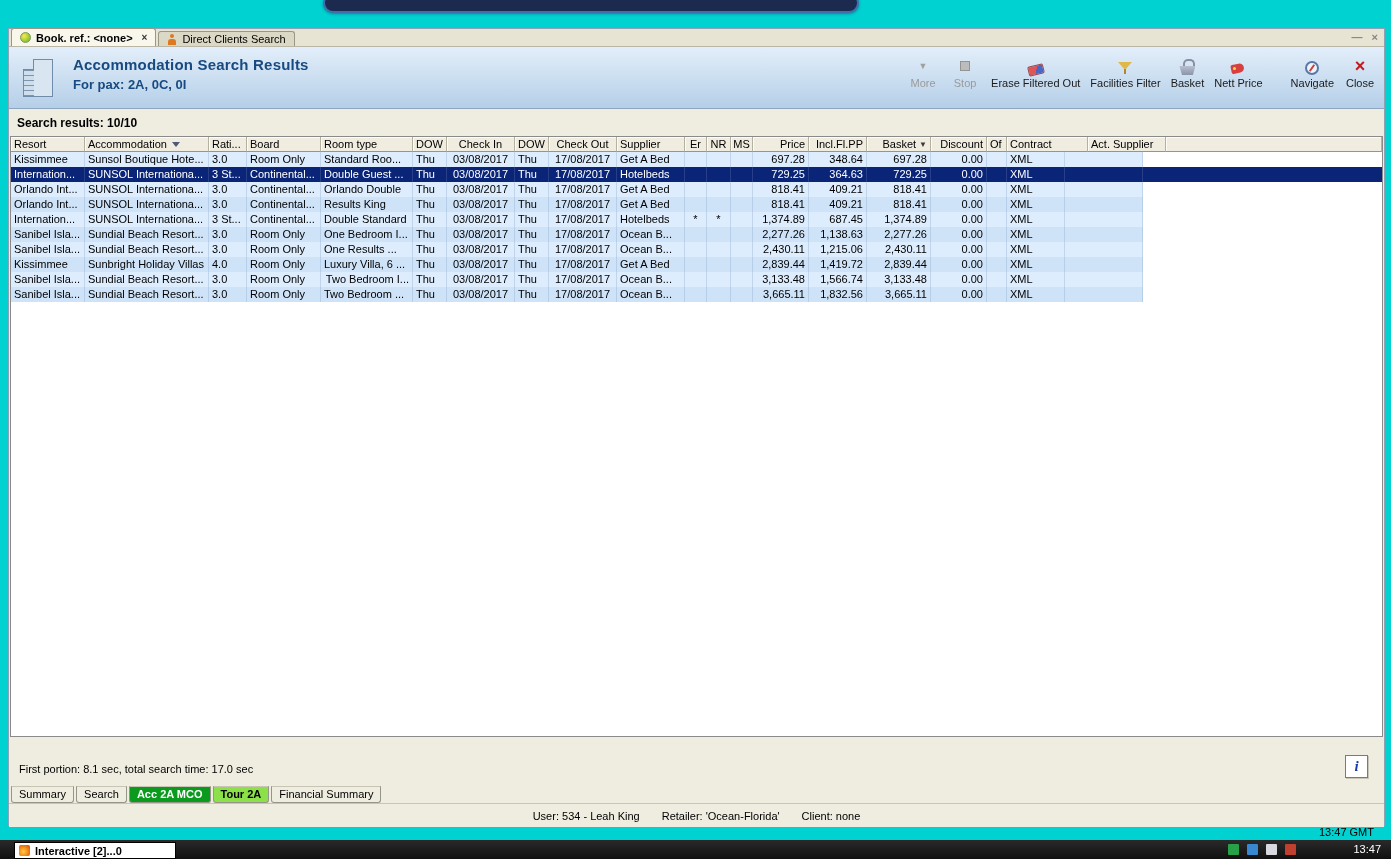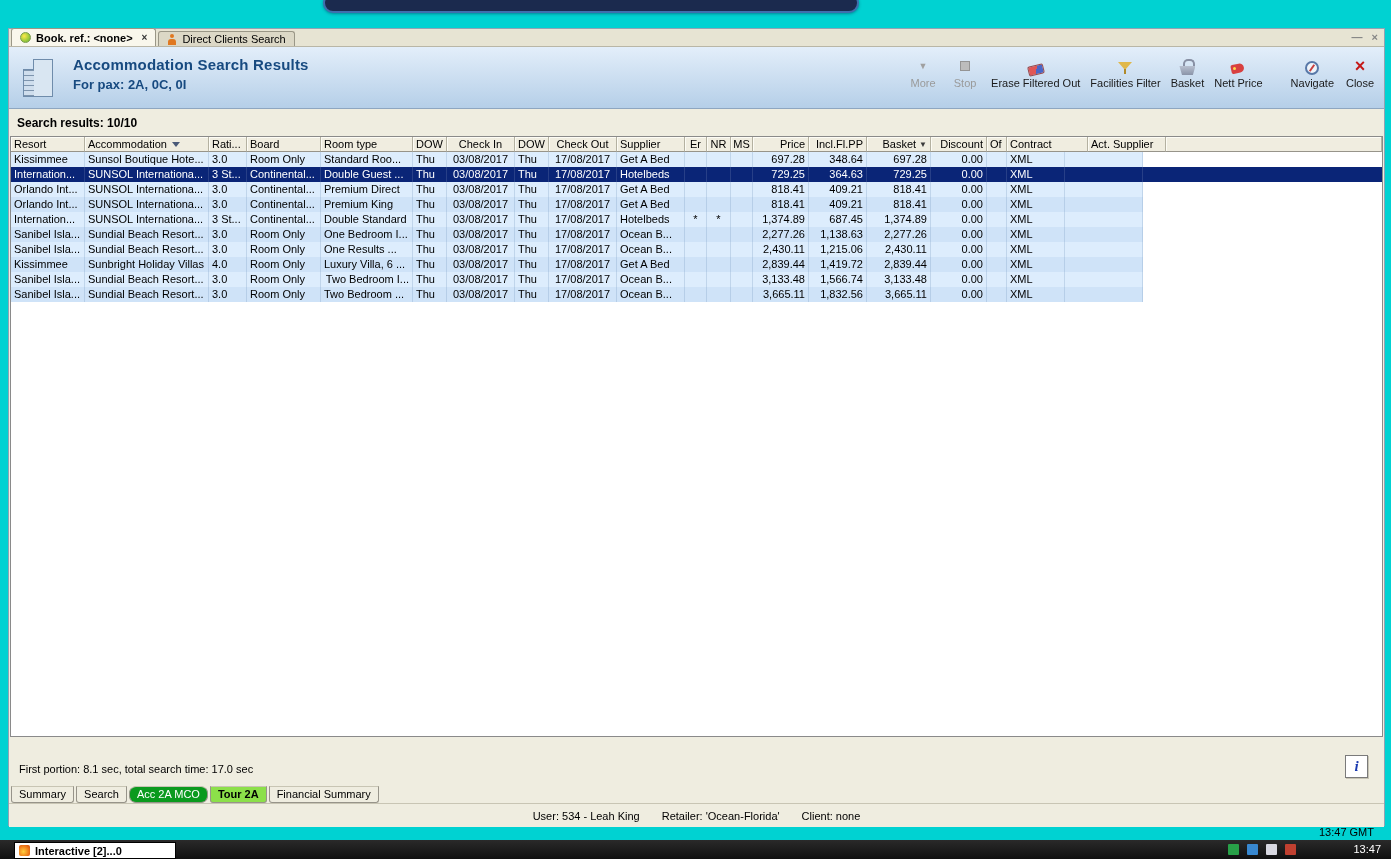--- a/index.html
+++ b/index.html
@@ -98,21 +98,21 @@
   
   .portion-label { position:absolute; left:10px; top:734px; font-size:11px; }
   .info-btn { position:absolute; right:16px; top:726px; width:23px; height:23px; background:#fff;
     border:1px solid #7a7a7a; box-shadow:1px 1px 0 #c8c5b4; cursor:pointer;
     font-family:"Liberation Serif", serif; font-style:italic; font-weight:bold; font-size:15px; color:#1a3ab0; }
 
   
   .bottom-tabs { position:absolute; left:0; top:757px; right:0; height:17px; display:flex; align-items:flex-start; padding-left:2px; gap:2px; }
   .btab { padding:1px 7px 2px; background:#efede0; border:1px solid #97948a; border-top:1px solid #c8c5b4;
     border-radius:0 0 3px 3px; font-size:11px; white-space:nowrap; cursor:pointer; }
-  .btab.green-dark { background:#0a9a1e; color:#fff; font-weight:normal;border-radius:7px; }
+  .btab.green-dark { background:#0a9a1e; color:#fff; font-weight:bold; }
   .btab.green-light { background:#8ce04a; color:#000; font-weight:bold; }
 
   
   .statusbar { position:absolute; left:0; top:774px; right:0; height:24px; background:#efede0; border-top:1px solid #c8c5b4; }
   .sb-center { position:absolute; left:0; right:0; top:0; height:100%; display:flex; align-items:center; justify-content:center; gap:22px; }
   .sb-time { position:absolute; right:10px; top:16px; line-height:24px; }
 
   
   .taskbar { position:absolute; left:0; top:840px; width:100%; height:19px; background:linear-gradient(#2a2a2a,#101010); }
   .task-btn { position:absolute; left:14px; bottom:0; width:162px; height:17px; background:#fff; border:1px solid #000;
@@ -306,21 +306,21 @@
             <div class="gcell" style="width: 56px; text-align: right;">0.00</div>
             <div class="gcell" style="width: 20px; text-align: left;"></div>
             <div class="gcell" style="width: 58px; text-align: left;">XML</div>
             <div class="gcell" style="width: 78px; text-align: left;"></div>
           </div>
           <div class="grow">
             <div class="gcell" style="width: 74px; text-align: left;">Orlando Int...</div>
             <div class="gcell" style="width: 124px; text-align: left;">SUNSOL Internationa...</div>
             <div class="gcell" style="width: 38px; text-align: left;">3.0</div>
             <div class="gcell" style="width: 74px; text-align: left;">Continental...</div>
-            <div class="gcell" style="width: 92px; text-align: left;">Premium Direct</div>
+            <div class="gcell" style="width: 92px; text-align: left;">Orlando Double</div>
             <div class="gcell" style="width: 34px; text-align: left;">Thu</div>
             <div class="gcell" style="width: 68px; text-align: center;">03/08/2017</div>
             <div class="gcell" style="width: 34px; text-align: left;">Thu</div>
             <div class="gcell" style="width: 68px; text-align: center;">17/08/2017</div>
             <div class="gcell" style="width: 68px; text-align: left;">Get A Bed</div>
             <div class="gcell" style="width: 22px; text-align: center;"></div>
             <div class="gcell" style="width: 24px; text-align: center;"></div>
             <div class="gcell" style="width: 22px; text-align: center;"></div>
             <div class="gcell" style="width: 56px; text-align: right;">818.41</div>
             <div class="gcell" style="width: 58px; text-align: right;">409.21</div>
@@ -328,21 +328,21 @@
             <div class="gcell" style="width: 56px; text-align: right;">0.00</div>
             <div class="gcell" style="width: 20px; text-align: left;"></div>
             <div class="gcell" style="width: 58px; text-align: left;">XML</div>
             <div class="gcell" style="width: 78px; text-align: left;"></div>
           </div>
           <div class="grow alt">
             <div class="gcell" style="width: 74px; text-align: left;">Orlando Int...</div>
             <div class="gcell" style="width: 124px; text-align: left;">SUNSOL Internationa...</div>
             <div class="gcell" style="width: 38px; text-align: left;">3.0</div>
             <div class="gcell" style="width: 74px; text-align: left;">Continental...</div>
-            <div class="gcell" style="width: 92px; text-align: left;">Premium King</div>
+            <div class="gcell" style="width: 92px; text-align: left;">Results King</div>
             <div class="gcell" style="width: 34px; text-align: left;">Thu</div>
             <div class="gcell" style="width: 68px; text-align: center;">03/08/2017</div>
             <div class="gcell" style="width: 34px; text-align: left;">Thu</div>
             <div class="gcell" style="width: 68px; text-align: center;">17/08/2017</div>
             <div class="gcell" style="width: 68px; text-align: left;">Get A Bed</div>
             <div class="gcell" style="width: 22px; text-align: center;"></div>
             <div class="gcell" style="width: 24px; text-align: center;"></div>
             <div class="gcell" style="width: 22px; text-align: center;"></div>
             <div class="gcell" style="width: 56px; text-align: right;">818.41</div>
             <div class="gcell" style="width: 58px; text-align: right;">409.21</div>

